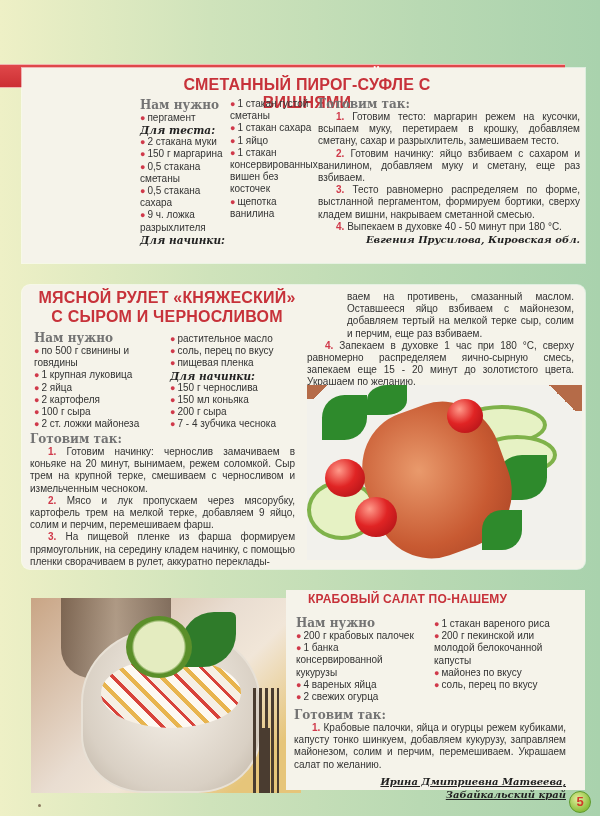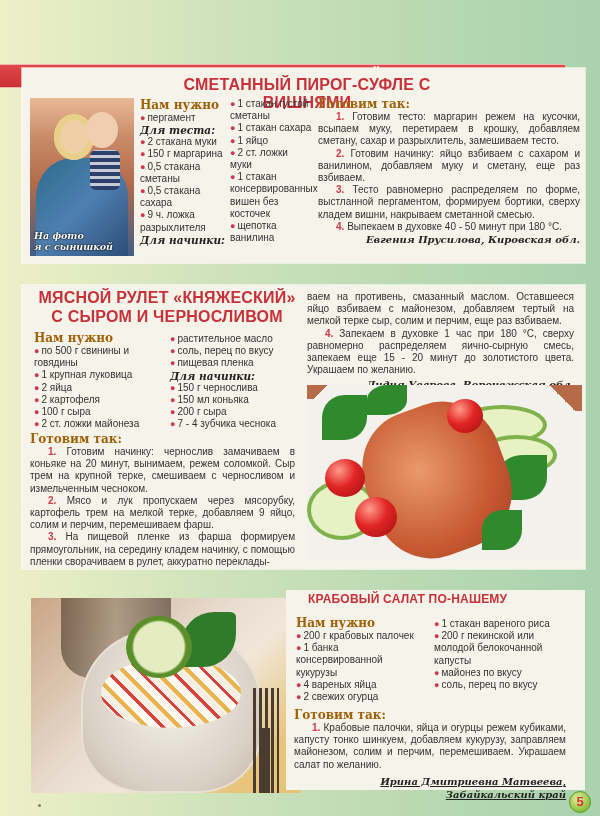--- a/index.html
+++ b/index.html
@@ -21,38 +21,38 @@
     font-family: "DejaVu Serif", serif; font-weight: bold; font-size: 14px;
     color: #fff6f0; letter-spacing: 0.3px;
   }
   .header-dots { position: absolute; right: -12px; top: 3px; width: 10px; height: 18px; }
   .header-dots span { position: absolute; left: 3px; width: 3px; height: 3px; background: #c73a3a; border-radius: 50%; }
   .panel {
     position: absolute; background: #f5f3ea;
     box-shadow: 0 0 0 1px rgba(255,255,255,0.6);
   }
   .p1 { left: 22px; top: 68px; width: 563px; height: 195px; }
-  .p2 { left: 22px; top: 285px; width: 563px; height: 284px; }
+  .p2 { left: 22px; top: 285px; width: 563px; height: 284px; border-radius: 8px; }
   .p3 { left: 22px; top: 590px; width: 563px; height: 215px; background: transparent; box-shadow: none; }
   .p3-text { position: absolute; left: 264px; top: 0; width: 299px; height: 200px; background: #f5f3ea; }
 
   .recipe-title {
     font-family: "Liberation Sans", sans-serif; font-weight: bold; color: #c7323a;
     text-transform: uppercase; letter-spacing: 0.2px;
   }
   .t1 { position: absolute; left: 120px; top: 8px; width: 330px; font-size: 16px; text-align: center; }
   .t2 { position: absolute; left: 0; top: 3px; width: 290px; font-size: 16px; text-align: center; line-height: 19px; }
   .t3 { position: absolute; left: 22px; top: 2px; font-size: 12px; }
 
-  .section-head { font-family: "DejaVu Serif", serif; font-weight: bold; color: #a16207; font-size: 12px; line-height: 14px; }
+  .section-head { font-family: "DejaVu Serif", serif; font-weight: bold; color: #737373; font-size: 12px; line-height: 14px; }
   .sub-head { font-family: "DejaVu Serif", serif; font-style: italic; font-weight: bold; font-size: 10.5px; color: #222; line-height: 12px; }
   .ing { font-size: 10px; line-height: 12.2px; color: #333; }
   .ing .bul { color: #d0394a; font-size: 9px; margin-right: 2px; }
   .steps p { font-size: 10px; line-height: 12.2px; text-align: justify; color: #333; text-indent: 18px; }
-  .steps p.cont { text-indent: 0; }
+  .steps p.cont { text-indent: 0; margin-left: 40px; }
   .steps .num { color: #d0394a; font-weight: bold; }
   .author { font-family: "DejaVu Serif", serif; font-weight: bold; font-style: italic; font-size: 10px; text-align: right; color: #222; line-height: 13px; }
 
   
   .photo1 {
     position: absolute; left: 8px; top: 30px; width: 104px; height: 158px;
     background: linear-gradient(180deg, #e9b996 0%, #c98b6a 25%, #b26a4b 55%, #3f5d88 100%);
     overflow: hidden;
   }
   .photo1 .head { position: absolute; left: 24px; top: 16px; width: 40px; height: 46px; border-radius: 50%; background: #efcfa6; box-shadow: 0 0 0 6px #e9d08a inset; }
@@ -102,48 +102,37 @@
   <div class="header-title">В ОЖИДАНИИ ГОСТЕЙ</div>
   <div class="header-dots">
     <span style="top:2px"></span>
       <span style="top:11px"></span>
   </div>
 </div>
 
 <div class="panel p1">
   <div class="recipe-title t1">СМЕТАННЫЙ ПИРОГ-СУФЛЕ С ВИШНЯМИ</div>
 
-  <div class="photo1">
-    <div class="body"></div>
-      <div class="head"></div>
-      <div class="baby"></div>
-      <div class="stripes"></div>
-    <div class="caption">
-      <div>На фото</div>
-      <div>я с сынишкой</div>
-    </div>
-  </div>
 
   <div style="position:absolute; left:118px; top:30px; width:86px;">
     <div class="section-head">Нам нужно</div>
     <div class="ing"><span class="bul">●</span><span>пергамент</span></div>
     <div class="sub-head">Для теста:</div>
     <div class="ing"><span class="bul">●</span><span>2 стакана муки</span></div>
     <div class="ing"><span class="bul">●</span><span>150 г маргарина</span></div>
     <div class="ing"><span class="bul">●</span><span>0,5 стакана сметаны</span></div>
     <div class="ing"><span class="bul">●</span><span>0,5 стакана сахара</span></div>
     <div class="ing"><span class="bul">●</span><span>9 ч. ложка разрыхлителя</span></div>
     <div class="sub-head">Для начинки:</div>
   </div>
 
   <div style="position:absolute; left:208px; top:30px; width:82px;">
     <div class="ing"><span class="bul">●</span><span>1 стакан густой сметаны</span></div>
     <div class="ing"><span class="bul">●</span><span>1 стакан сахара</span></div>
     <div class="ing"><span class="bul">●</span><span>1 яйцо</span></div>
-    <div class="ing"><span class="bul">●</span><span>2 ст. ложки муки</span></div>
     <div class="ing"><span class="bul">●</span><span>1 стакан консервированных вишен без косточек</span></div>
     <div class="ing"><span class="bul">●</span><span>щепотка ванилина</span></div>
   </div>
 
   <div class="steps" style="position:absolute; left:296px; top:29px; width:262px;">
     <div class="section-head">Готовим так:</div>
     <p><span class="num">1.</span> <span>Готовим тесто: маргарин режем на кусочки, всыпаем муку, перетираем в крошку, добавляем сметану, сахар и разрыхлитель, замешиваем тесто.</span></p>
     <p><span class="num">2.</span> <span>Готовим начинку: яйцо взбиваем с сахаром и ванилином, добавляем муку и сметану, еще раз взбиваем.</span></p>
     <p><span class="num">3.</span> <span>Тесто равномерно распределяем по форме, выстланной пергаментом, формируем бортики, сверху кладем вишни, накрываем сметанной смесью.</span></p>
     <p><span class="num">4.</span> <span>Выпекаем в духовке 40 - 50 минут при 180 °С.</span></p>

